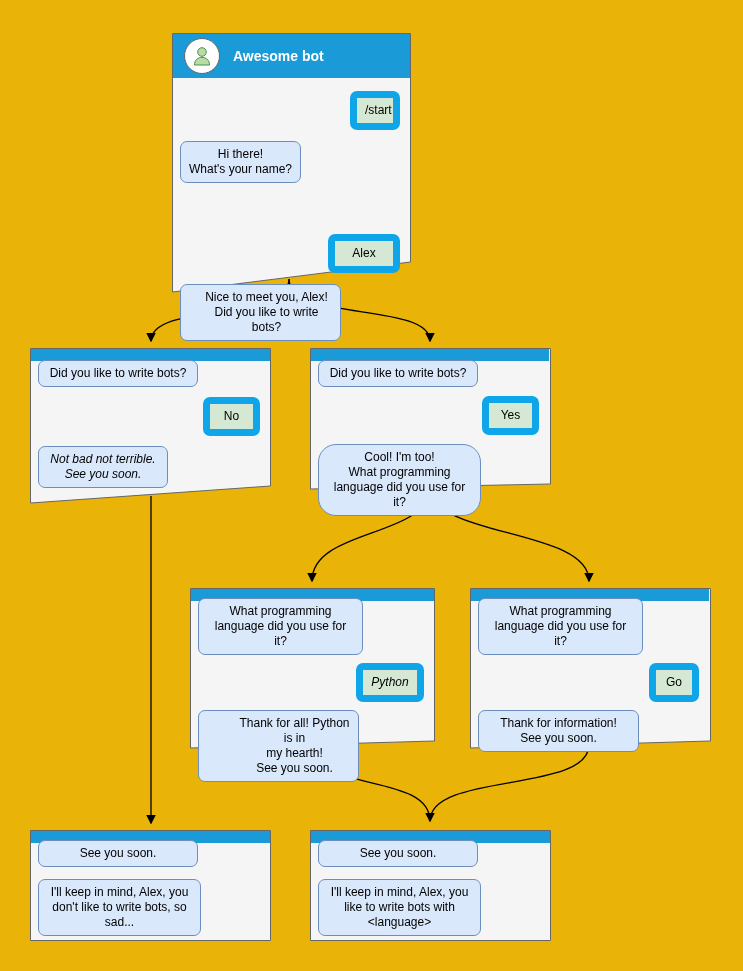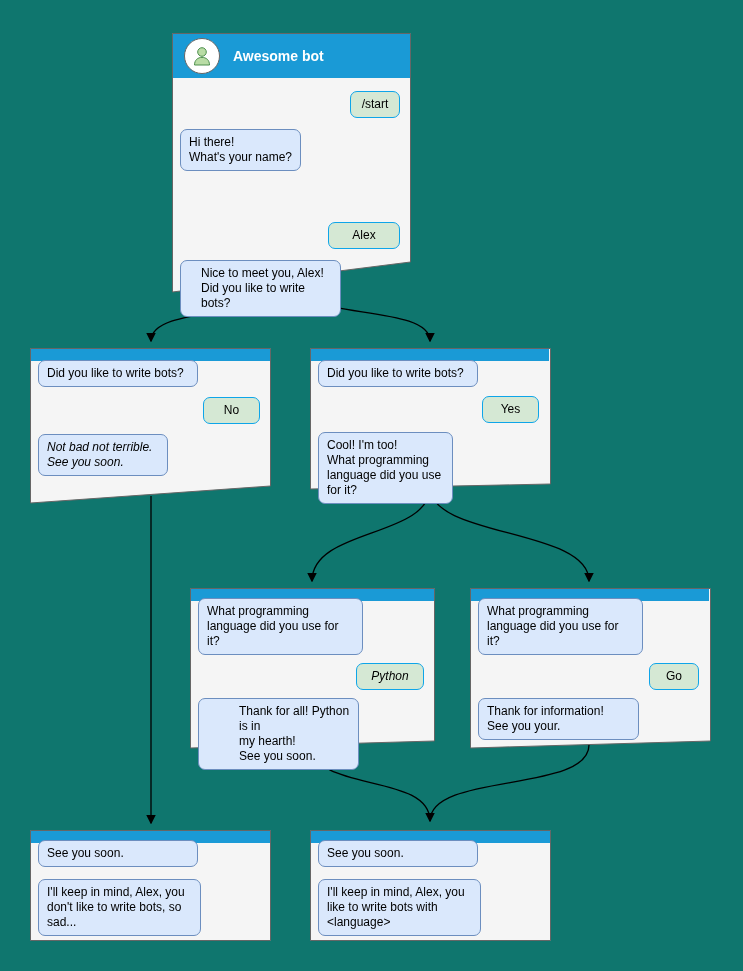--- a/index.html
+++ b/index.html
@@ -1,32 +1,32 @@
 <!DOCTYPE html>
 <html><head>
 <meta charset="utf-8">
 <style>
   * { margin:0; padding:0; box-sizing:border-box; }
   html,body { background:#ffffff; }
   body { font-family:"Liberation Sans", sans-serif; }
-  .canvas { position:relative; width:743px; height:971px; background:#0f766e; overflow:hidden; }
+  .canvas { position:relative; width:743px; height:971px; background:#eab308; overflow:hidden; }
   .wires { position:absolute; left:0; top:0; width:743px; height:971px; }
 
   .window { position:absolute; }
   .titlebar { position:absolute; left:1px; right:1px; top:1px; background:#1a9ad6; }
   .titlebar.main { height:44px; display:flex; align-items:center; padding-left:11px; gap:13px; }
   .titlebar.thin { height:12px; }
   .title { color:#ffffff; font-weight:bold; font-size:14px; }
   .avatar { width:36px; height:36px; border-radius:50%; background:#ffffff; border:1px solid #666666;
             display:flex; align-items:center; justify-content:center; flex:0 0 auto; }
   .content { position:absolute; left:8px; right:11px; display:flex; flex-direction:column; }
   .bubble { font-size:12px; line-height:15px; padding:5px 8px; border-radius:7px;
             white-space:pre-line; color:#000000; }
-  .bubble.bot  { background:#dae8fc; border:1px solid #6c8ebf; align-self:flex-start; }
-  .bubble.user { background:#d5e8d4; border:1px solid #0ea5e9; align-self:flex-end; text-align:center; }
+  .bubble.bot  { background:#dae8fc; border:1px solid #6c8ebf; align-self:flex-start;text-align:center; }
+  .bubble.user { background:#d5e8d4; border:7px solid #0ea5e9; align-self:flex-end; text-align:center; }
 </style>
 </head>
 <body>
 
 <div class="canvas">
 
   <svg class="wires" viewBox="0 0 743 971">
     <defs>
       <marker id="arrow" viewBox="0 0 10 10" refX="8.5" refY="5" markerWidth="7.5" markerHeight="7.5" orient="auto-start-reverse">
         <path d="M0,0 L10,5 L0,10 z" fill="#000000"></path>
@@ -78,21 +78,21 @@
       <div class="bubble bot" style="width:130px;font-style:italic;">Not bad not terrible.
 See you soon.</div>
     </div>
   </div>
 
   <div class="window" style="left:310px; top:348px; width:240px; height:141px;">
     <div class="titlebar thin"></div>
     <div class="content" style="top:12px; gap:9px;">
       <div class="bubble bot" style="width:160px;">Did you like to write bots?</div>
       <div class="bubble user" style="width:57px;">Yes</div>
-      <div class="bubble bot" style="width:135px;">Cool! I'm too!
+      <div class="bubble bot" style="width:163px;border-radius:18px;">Cool! I'm too!
 What programming
 language did you use for it?</div>
     </div>
   </div>
 
   <div class="window" style="left:190px; top:588px; width:245px; height:160px;">
     <div class="titlebar thin"></div>
     <div class="content" style="top:10px; gap:8px;">
       <div class="bubble bot" style="width:165px;">What programming
 language did you use for it?</div>
@@ -103,21 +103,21 @@
     </div>
   </div>
 
   <div class="window" style="left:470px; top:588px; width:240px; height:160px;">
     <div class="titlebar thin"></div>
     <div class="content" style="top:10px; gap:8px;">
       <div class="bubble bot" style="width:165px;">What programming
 language did you use for it?</div>
       <div class="bubble user" style="width:50px;">Go</div>
       <div class="bubble bot" style="width:161px;">Thank for information!
-See you your.</div>
+See you soon.</div>
     </div>
   </div>
 
   <div class="window" style="left:30px; top:830px; width:241px; height:110px;">
     <div class="titlebar thin"></div>
     <div class="content" style="top:10px; gap:12px;">
       <div class="bubble bot" style="width:160px;">See you soon.</div>
       <div class="bubble bot" style="width:163px;">I'll keep in mind, Alex, you
 don't like to write bots, so
 sad...</div>

